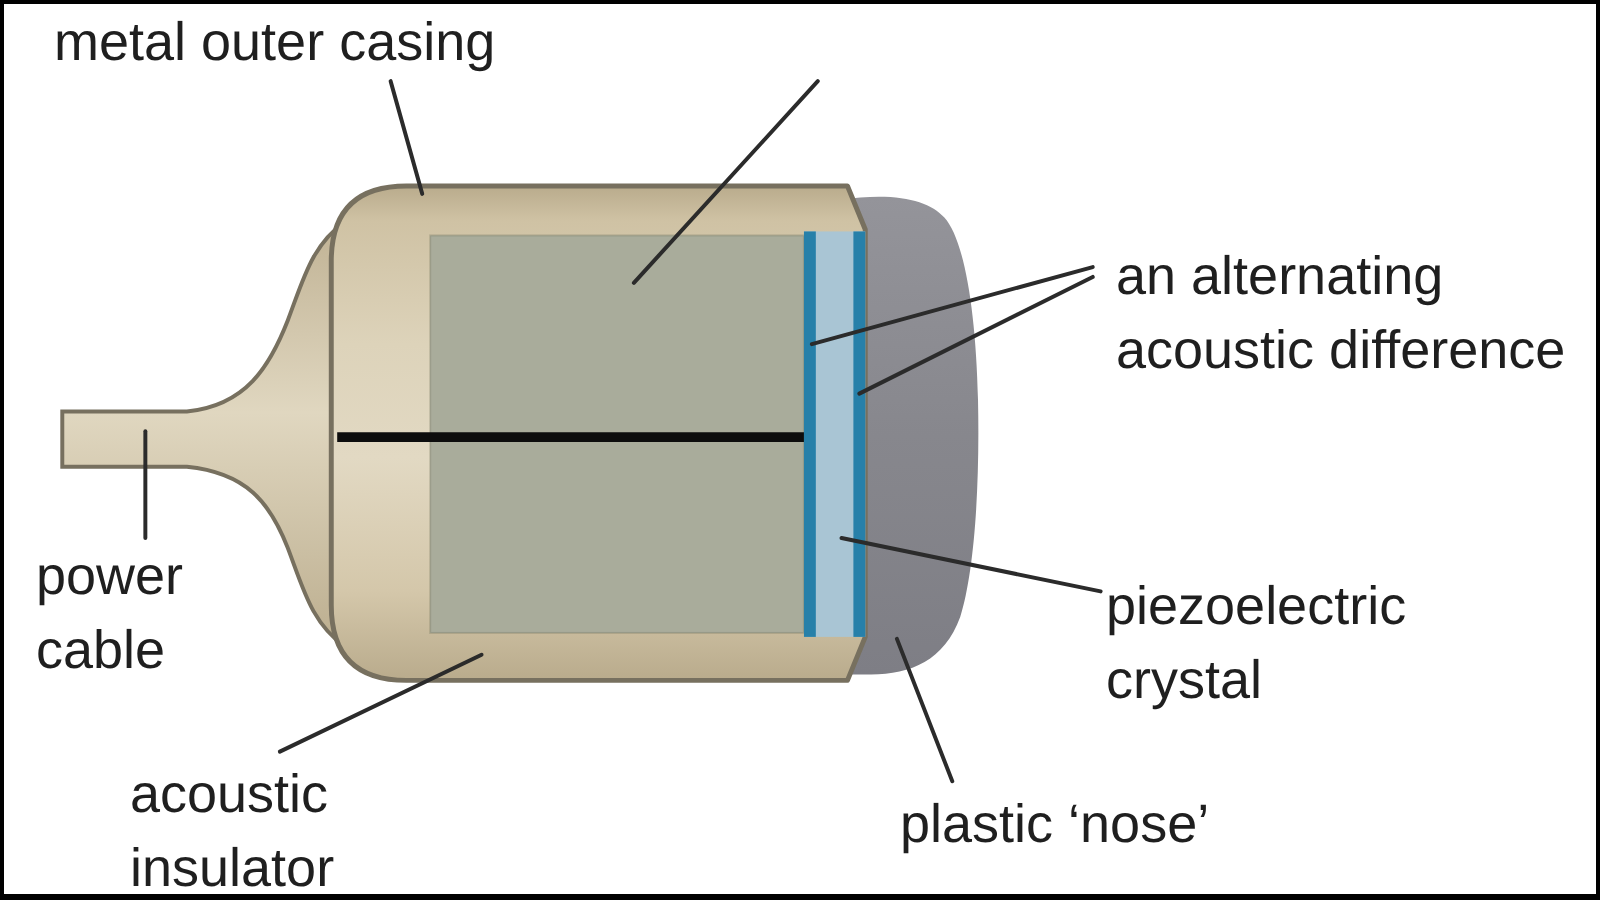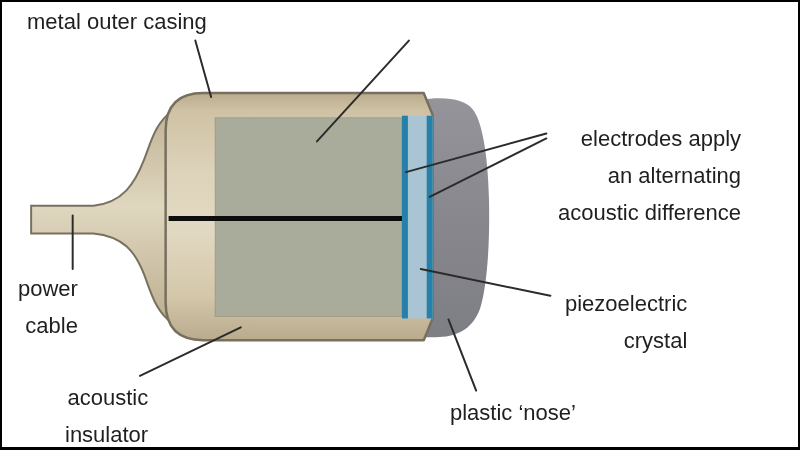--- a/index.html
+++ b/index.html
@@ -10,34 +10,33 @@
     background:#ffffff;
     border:2px solid #000000;
     border-bottom-width:3px;
     overflow:hidden;
     font-family:"Liberation Sans", sans-serif;
     color:#1f1f1f;
   }
   #diagram-svg{position:absolute;left:0;top:0;width:100%;height:100%;}
   .label{
     position:absolute;
-    font-size:22px;
+    font-size:27px;
     line-height:37px;
     white-space:nowrap;
     letter-spacing:0px;
-    text-align:right;
   }
   .label div{min-height:37px;}
   
   #lbl-casing   {left:25px;  top:1px;}
   #lbl-backing  {left:380px; top:1px;}
   #lbl-electrodes{left:556px;top:118px;}
   #lbl-power    {left:16px;  top:268px;}
   #lbl-acoustic {left:63px;  top:377px;}
-  #lbl-piezo    {left:563px; top:283px;}
+  #lbl-piezo    {left:551px; top:283px;}
   #lbl-nose     {left:448px; top:392px;}
 </style>
 </head>
 <body>
 
 <div id="frame">
 
   <svg id="diagram-svg" viewBox="0 0 800 450" aria-hidden="true">
     <defs>
       <linearGradient id="tanGrad" x1="0" y1="0" x2="0" y2="1">
@@ -94,21 +93,20 @@
       <line x1="548" y1="138" x2="430" y2="197"></line>
     </g>
   </svg>
 
   <div class="label" id="lbl-casing">
     <div>metal outer casing</div>
   </div>
 
 
   <div class="label" id="lbl-electrodes">
-    <div>electrodes apply</div>
     <div>an alternating</div>
     <div>acoustic difference</div>
   </div>
 
   <div class="label" id="lbl-power">
     <div>power</div>
     <div>cable</div>
   </div>
 
   <div class="label" id="lbl-acoustic">

